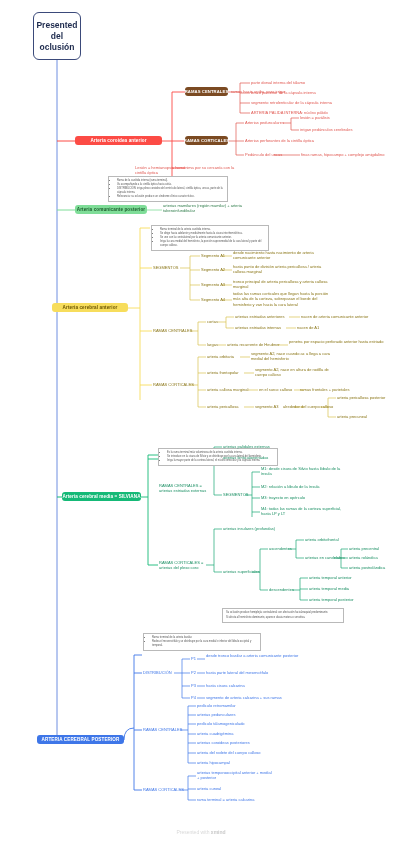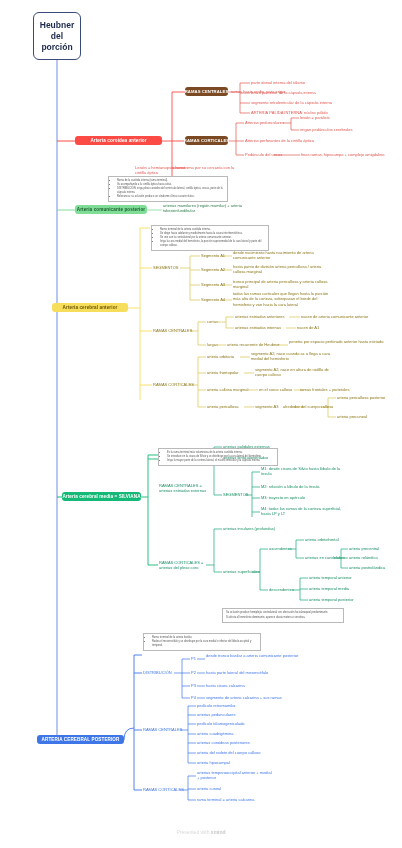--- a/index.html
+++ b/index.html
@@ -159,23 +159,23 @@
     <path d="M180 730 L188 730" stroke="#3e76e8" stroke-width=".7" fill="none"></path>
     <path d="M188 706 L188 763" stroke="#3e76e8" stroke-width=".7" fill="none"></path>
     <path d="M188 706 L196 706 M188 715 L196 715 M188 724 L196 724 M188 734 L196 734 M188 743 L196 743 M188 753 L196 753 M188 763 L196 763" stroke="#3e76e8" stroke-width=".7" fill="none"></path>
     <path d="M180 790 L188 790" stroke="#3e76e8" stroke-width=".7" fill="none"></path>
     <path d="M188 776 L188 800" stroke="#3e76e8" stroke-width=".7" fill="none"></path>
     <path d="M188 776 L196 776 M188 789 L196 789 M188 800 L196 800" stroke="#3e76e8" stroke-width=".7" fill="none"></path>
   </svg>
 
   <div class="node root">
     <div>
-      <span>Heubner</span>
+      <span>Presented</span>
       <span>del</span>
-      <span>porción</span>
+      <span>oclusión</span>
     </div>
   </div>
 
   <div class="node pill red" style="left:75px; top:136px; width:87px;">Arteria coroidea anterior</div>
 
   <div class="node pill brown" style="left:185px; top:87px; width:43px;">RAMAS CENTRALES</div>
   <div class="node txt red nowrap" style="left:231px; top:89px;">ramas hacia arriba, para irrigar</div>
   <div class="node txt red nowrap" style="left:251px; top:80px;">parte dorsal interna del tálamo</div>
   <div class="node txt red nowrap" style="left:251px; top:90px;">brazo posterior de la cápsula interna</div>
   <div class="node txt red nowrap" style="left:251px; top:100px;">segmento retrolenticular de la cápsula interna</div>

